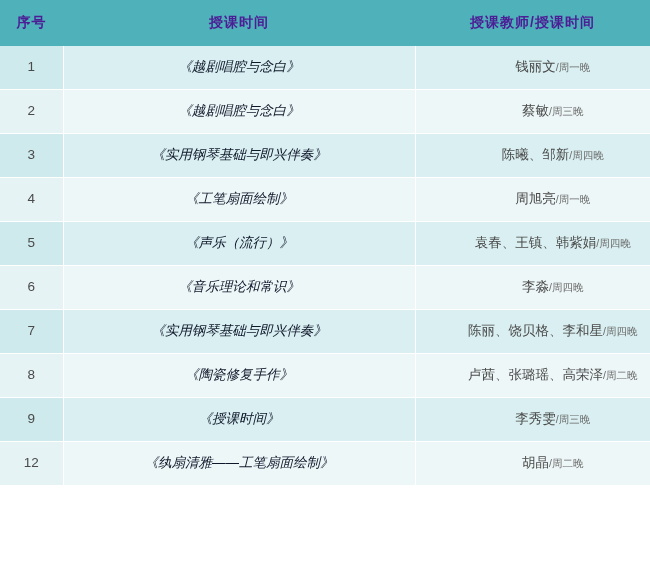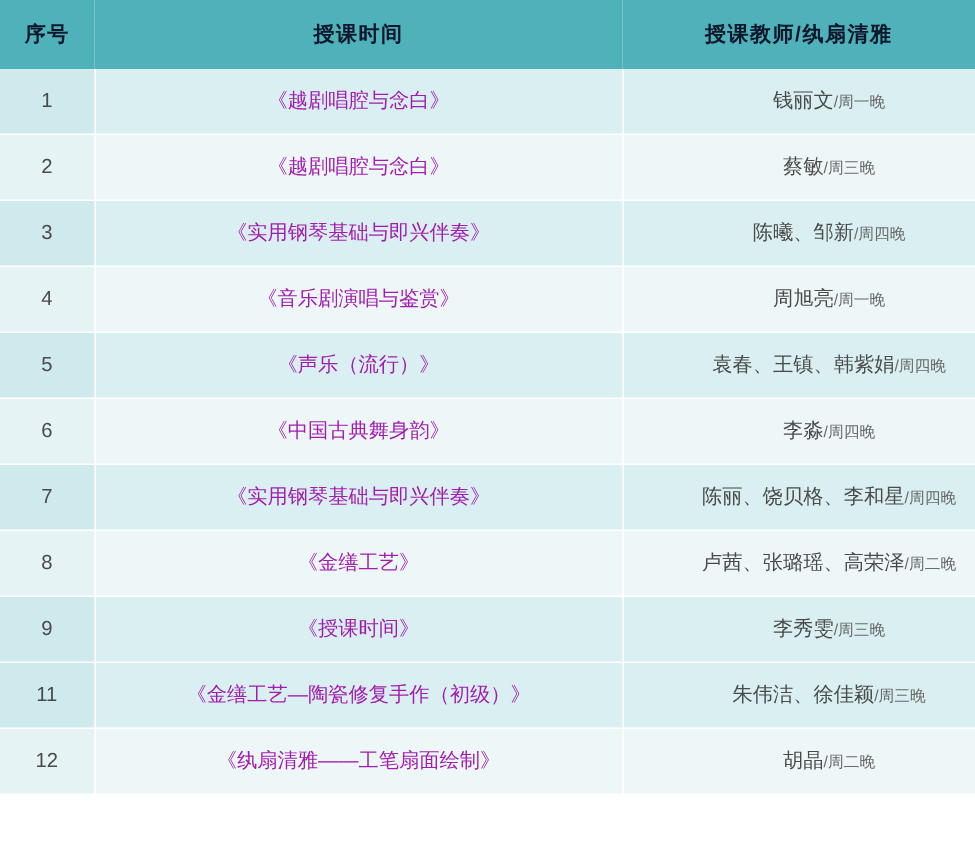--- a/index.html
+++ b/index.html
@@ -14,21 +14,21 @@
     color: #3f3f3f;
     overflow: hidden;
   }
   table.course-table {
     width: 650px;
     border-collapse: collapse;
     table-layout: fixed;
   }
   table.course-table th {
     background: #4fb2bb;
-    color: #0f172a;
+    color: #4c1d95;
     font-size: 14px;
     font-weight: bold;
     height: 44px;
     letter-spacing: 1px;
     border: none;
     text-align: center;
   }
   table.course-table td {
     height: 43px;
     font-size: 13.5px;
@@ -50,93 +50,88 @@
 
   
   tr.row-a td { background: #d9eff1; }
   tr.row-b td { background: #eef7f8; }
 
   
   tr.row-a td.idx { background: #cfeaed; }
   tr.row-b td.idx { background: #e6f3f5; }
 
   td.idx { color: #4a4a4a; font-size: 13px; }
-  td.name { color: #a21caf; }
+  td.name { color: #0f172a; font-style: italic; }
   td.teacher { color: #4a4a4a; }
   td.teacher .time {
     font-size: 10.5px;
     color: #6a6a6a;
   }
 </style>
 </head>
 <body>
 
 <table class="course-table">
   <colgroup>
     <col class="c-idx">
     <col class="c-name">
     <col class="c-teacher">
   </colgroup>
   <thead>
     <tr>
       <th>序号</th>
       <th>授课时间</th>
-      <th>授课教师/纨扇清雅</th>
+      <th>授课教师/授课时间</th>
     </tr>
   </thead>
   <tbody>
       <tr class="row-a">
         <td class="idx">1</td>
         <td class="name">《越剧唱腔与念白》</td>
         <td class="teacher"><span>钱丽文</span><span class="time">/周一晚</span></td>
       </tr>
       <tr class="row-b">
         <td class="idx">2</td>
         <td class="name">《越剧唱腔与念白》</td>
         <td class="teacher"><span>蔡敏</span><span class="time">/周三晚</span></td>
       </tr>
       <tr class="row-a">
         <td class="idx">3</td>
         <td class="name">《实用钢琴基础与即兴伴奏》</td>
         <td class="teacher"><span>陈曦、邹新</span><span class="time">/周四晚</span></td>
       </tr>
       <tr class="row-b">
         <td class="idx">4</td>
-        <td class="name">《音乐剧演唱与鉴赏》</td>
+        <td class="name">《工笔扇面绘制》</td>
         <td class="teacher"><span>周旭亮</span><span class="time">/周一晚</span></td>
       </tr>
       <tr class="row-a">
         <td class="idx">5</td>
         <td class="name">《声乐（流行）》</td>
         <td class="teacher"><span>袁春、王镇、韩紫娟</span><span class="time">/周四晚</span></td>
       </tr>
       <tr class="row-b">
         <td class="idx">6</td>
-        <td class="name">《中国古典舞身韵》</td>
+        <td class="name">《音乐理论和常识》</td>
         <td class="teacher"><span>李淼</span><span class="time">/周四晚</span></td>
       </tr>
       <tr class="row-a">
         <td class="idx">7</td>
         <td class="name">《实用钢琴基础与即兴伴奏》</td>
         <td class="teacher"><span>陈丽、饶贝格、李和星</span><span class="time">/周四晚</span></td>
       </tr>
       <tr class="row-b">
         <td class="idx">8</td>
-        <td class="name">《金缮工艺》</td>
+        <td class="name">《陶瓷修复手作》</td>
         <td class="teacher"><span>卢茜、张璐瑶、高荣泽</span><span class="time">/周二晚</span></td>
       </tr>
       <tr class="row-a">
         <td class="idx">9</td>
         <td class="name">《授课时间》</td>
         <td class="teacher"><span>李秀雯</span><span class="time">/周三晚</span></td>
-      </tr>
-      <tr class="row-a">
-        <td class="idx">11</td>
-        <td class="name">《金缮工艺—陶瓷修复手作（初级）》</td>
-        <td class="teacher"><span>朱伟洁、徐佳颖</span><span class="time">/周三晚</span></td>
       </tr>
       <tr class="row-b">
         <td class="idx">12</td>
         <td class="name">《纨扇清雅——工笔扇面绘制》</td>
         <td class="teacher"><span>胡晶</span><span class="time">/周二晚</span></td>
       </tr>
     </tbody>
 </table>
 
 </body></html>

